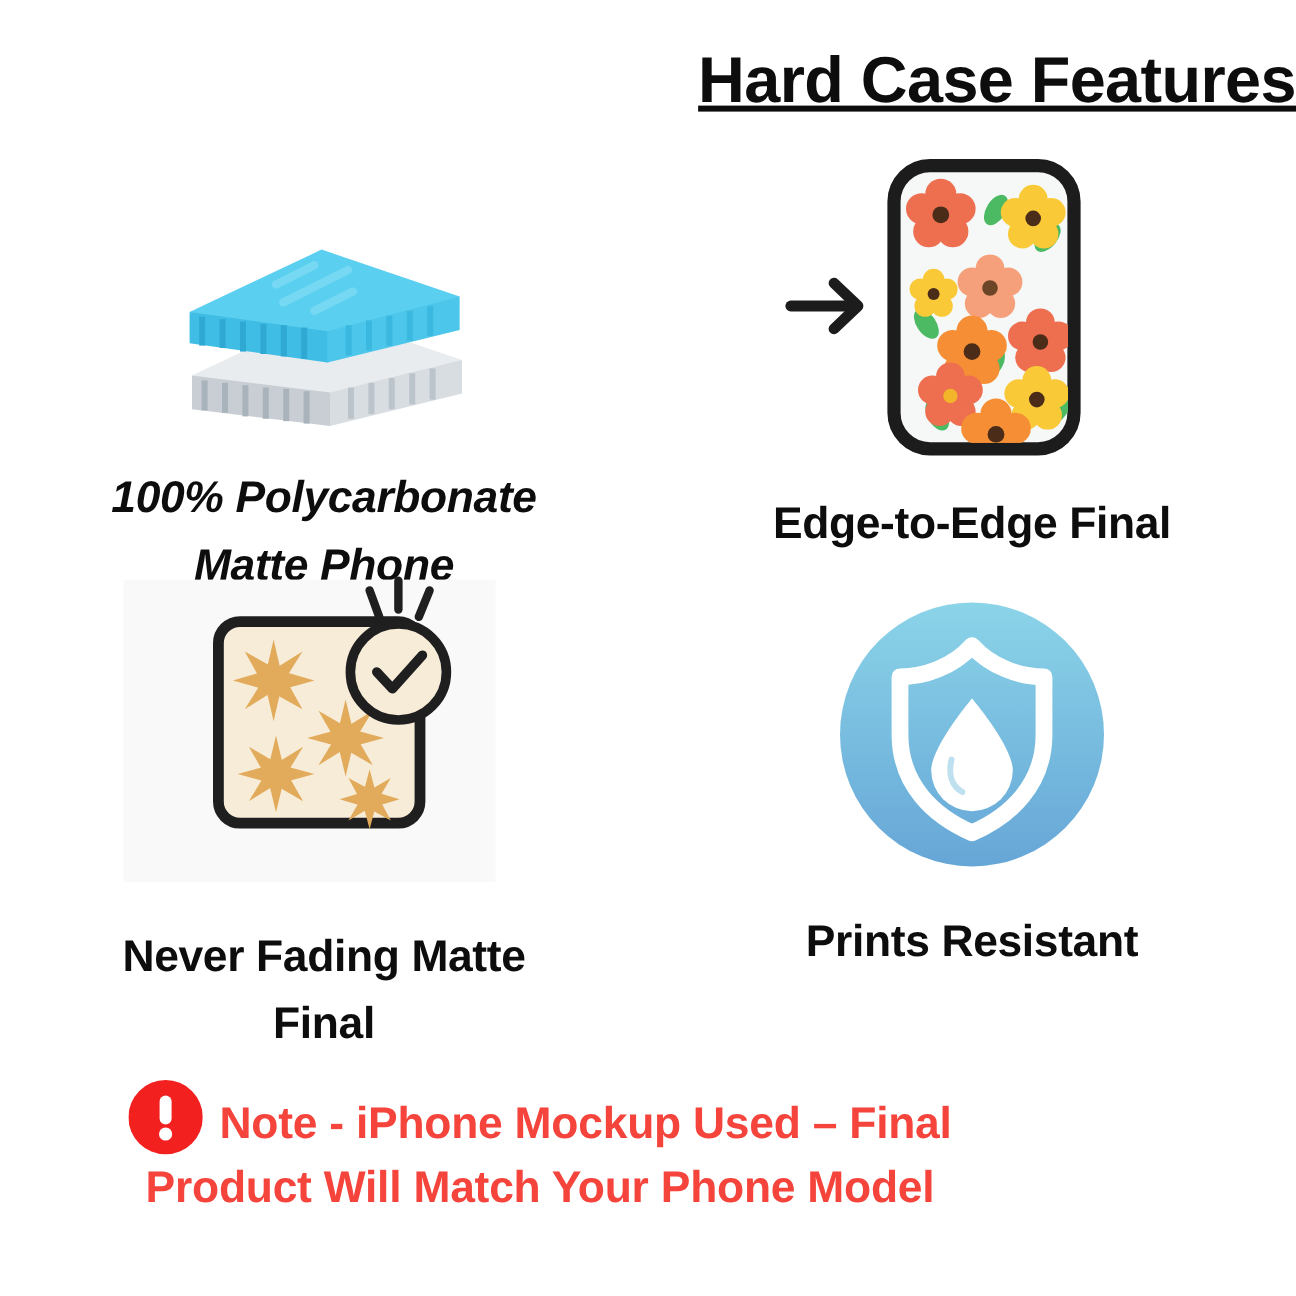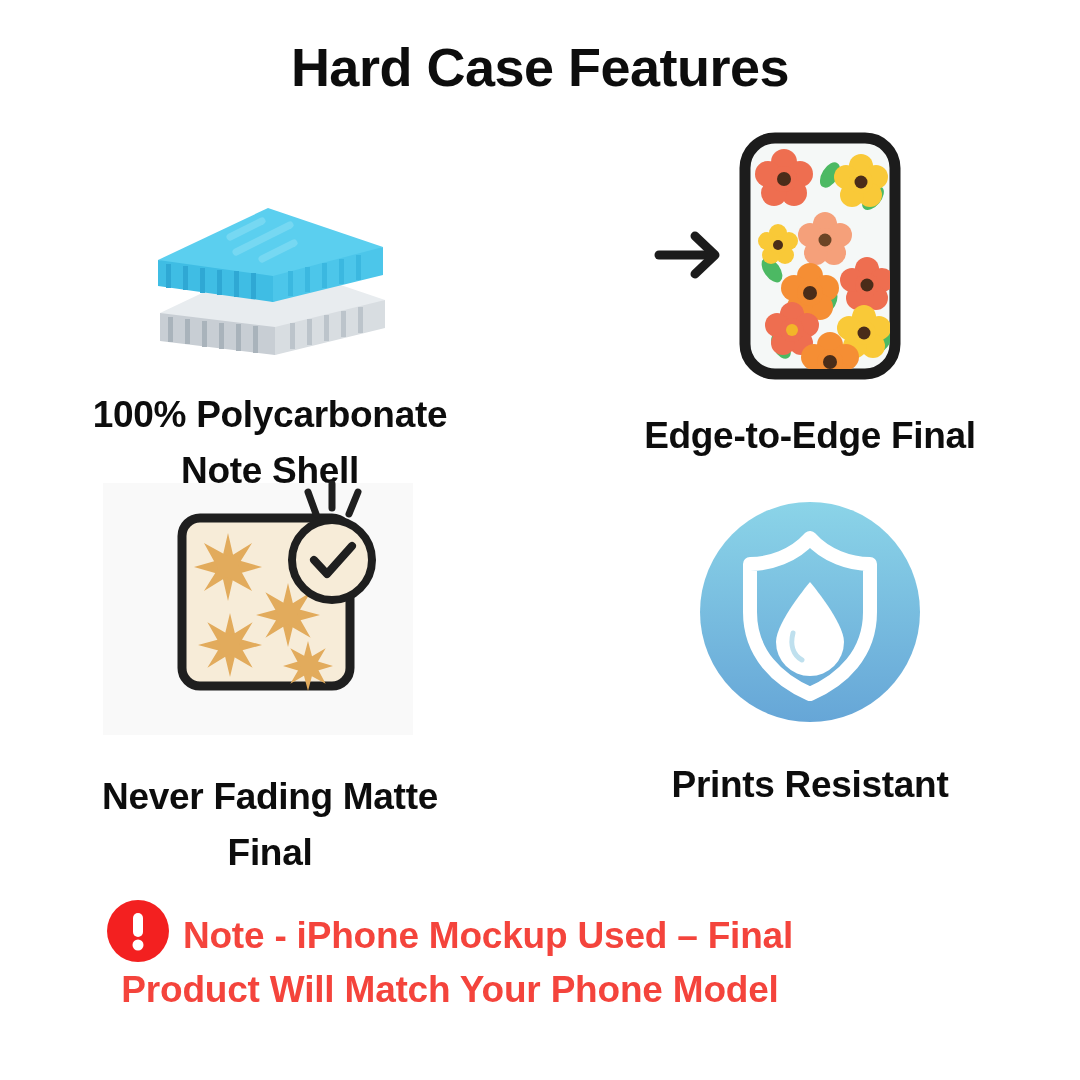--- a/index.html
+++ b/index.html
@@ -21,46 +21,47 @@
     inset: 0;
     background: #ffffff;
   }
 
   
   .page-title {
     position: absolute;
     top: 36px;
     left: 0;
     width: 1080px;
-    text-align: center;
+    text-align: right;
     font-size: 54px;
     font-weight: bold;
     letter-spacing: -0.5px;
     color: #0d0d0d;
+    text-decoration: underline;
   }
 
   
   .feature {
     position: absolute;
   }
   .feature-icon {
     position: relative;
     margin: 0 auto;
   }
   .feature-label {
     text-align: center;
     font-size: 37px;
     font-weight: bold;
     color: #0d0d0d;
     line-height: 1.5;
     letter-spacing: -0.3px;
   }
 
   
-  #feature-polycarbonate { left: 20px;  top: 165px; width: 500px; }
+  #feature-polycarbonate { left: 20px;  top: 165px; width: 500px; font-style: italic; }
   #feature-edge-print    { left: 560px; top: 130px; width: 500px; }
   #feature-never-fading  { left: 20px;  top: 470px; width: 500px; }
   #feature-impact        { left: 560px; top: 500px; width: 500px; }
 
   #feature-polycarbonate .feature-label { margin-top: 22px; }
   #feature-edge-print    .feature-label { margin-top: 28px; }
   #feature-never-fading  .feature-label { margin-top: 29px; }
   #feature-impact        .feature-label { margin-top: 32px; }
 
   
@@ -150,21 +151,21 @@
 
         <g stroke="#76d8f2" stroke-width="7" stroke-linecap="round">
           <line x1="90" y1="72" x2="122" y2="56"></line>
           <line x1="96" y1="87" x2="150" y2="60"></line>
           <line x1="122" y1="94" x2="154" y2="78"></line>
         </g>
       </svg>
     </div>
     <div class="feature-label">
       <span>100% Polycarbonate</span><br>
-      <span>Note Shell</span>
+      <span>Matte Phone</span>
     </div>
   </div>
 
   <div class="feature" id="feature-edge-print">
     <div class="feature-icon" style="width:330px;height:250px;">
       <svg viewBox="0 0 330 250" width="330" height="250" aria-hidden="true">
 
         <g stroke="#1c1c1c" stroke-width="9" stroke-linecap="round" stroke-linejoin="round" fill="none">
           <line x1="14" y1="125" x2="68" y2="125"></line>
           <polyline points="50,106 70,125 50,144"></polyline>

